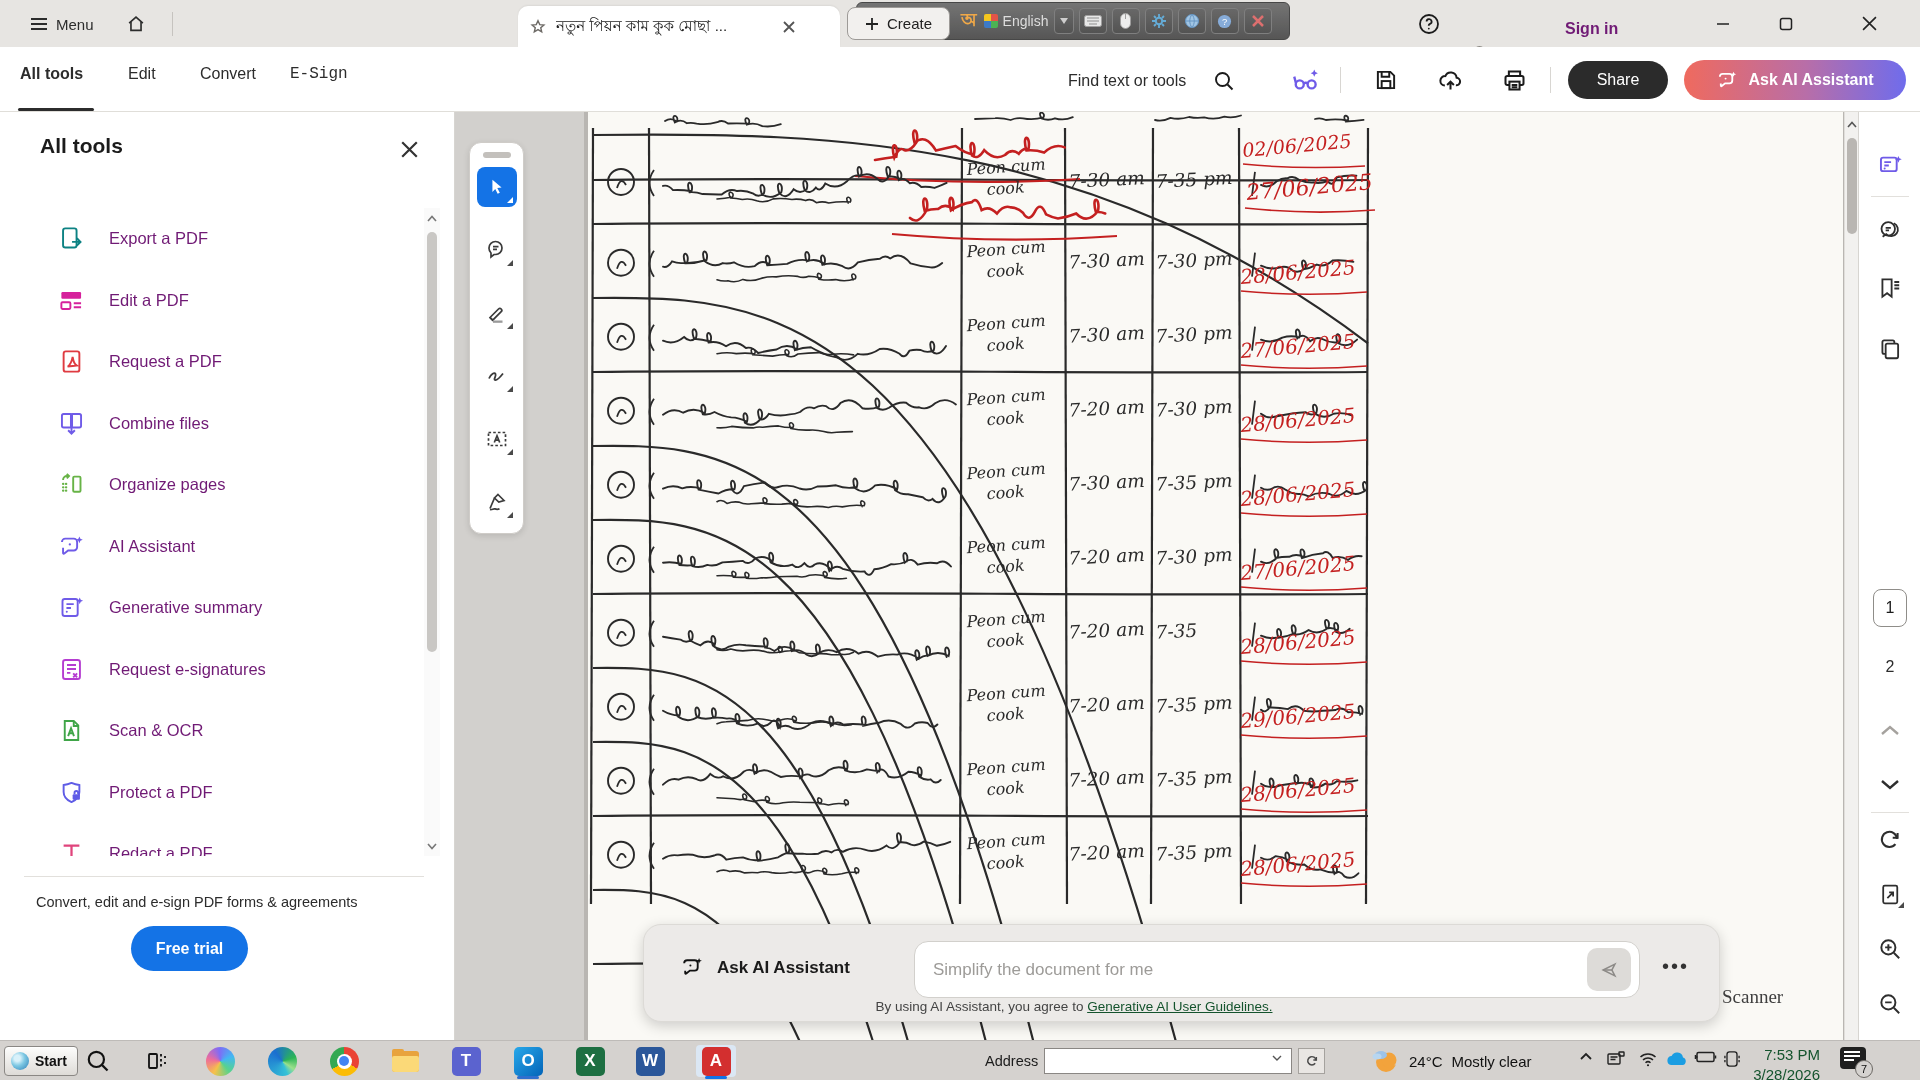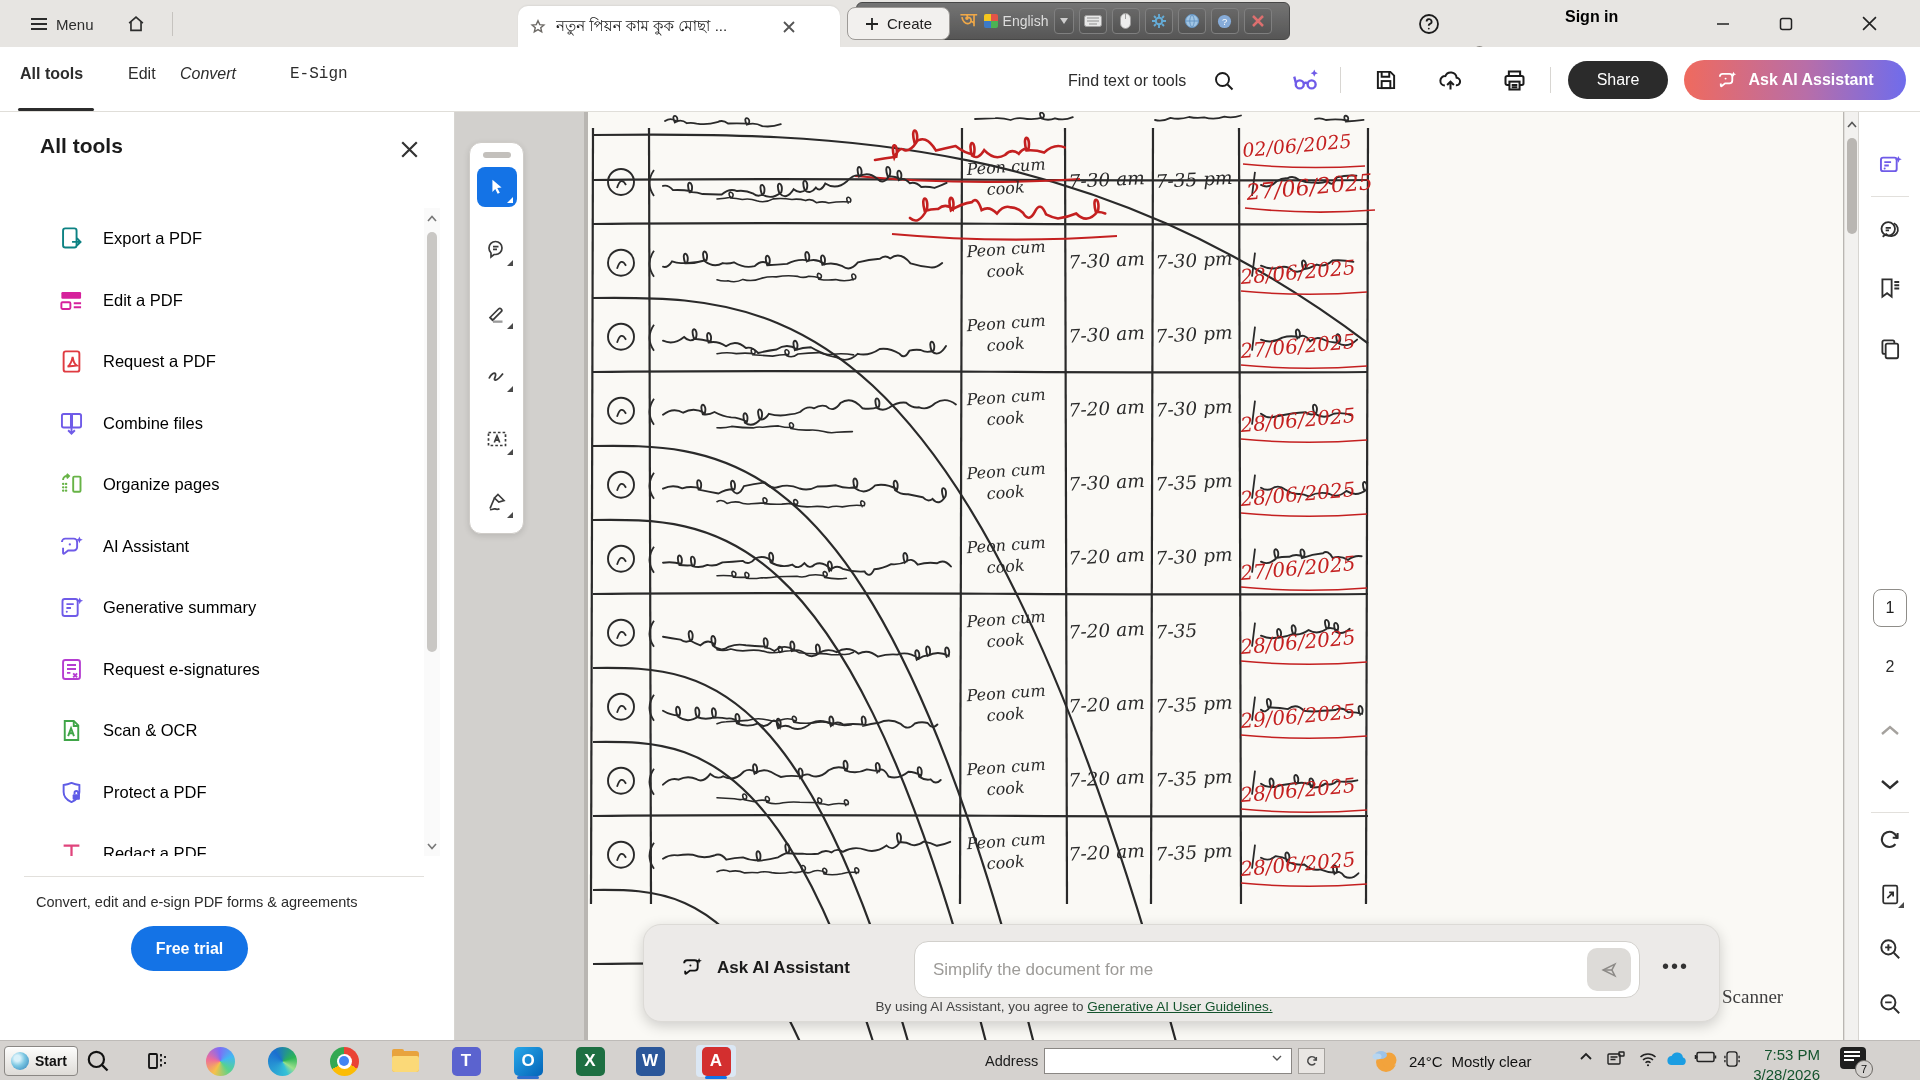--- a/index.html
+++ b/index.html
@@ -17,41 +17,41 @@
   #tab2 .ttl { width:218px; white-space:nowrap; overflow:hidden; text-overflow:ellipsis; color:#222; }
   #create-btn { left:847px; top:7px; width:103px; height:33px; background:#f2f0ee; border:1px solid #9d9a97; border-radius:8px; display:flex; align-items:center; justify-content:center; gap:8px; font-size:15px; color:#222; z-index:3; cursor:pointer; }
   #langbar { left:856px; top:2px; width:434px; height:38px; background:linear-gradient(#6b6b6b,#4a4a4a); border:1px solid #3a3a3a; border-radius:6px; z-index:2; opacity:.92; display:flex; align-items:center; padding-left:104px; gap:5px; }
   #langbar .lg-glyph { color:#f0a33c; font-size:18px; font-weight:bold; margin-right:2px; }
   .lg-flag { width:14px; height:14px; border-radius:2px; background:conic-gradient(#e4483b 0 25%, #3fae49 0 50%, #2f72c5 0 75%, #f6c40e 0); }
   #langbar .lg-lang { color:#ddd; font-size:14px; }
   .lg-btn { width:28px; height:26px; border:1px solid #777; border-radius:4px; background:linear-gradient(#5e5e5e,#474747); display:flex; align-items:center; justify-content:center; cursor:pointer; }
   #help-btn { left:1413px; top:9px; } #bell-btn { left:1463px; top:9px; } #grid-btn { left:1512px; top:9px; }
   .tb-icon-btn { width:32px; height:30px; display:flex; align-items:center; justify-content:center; border-radius:6px; cursor:pointer; position:relative; }
   #grid-btn .dot { position:absolute; right:3px; top:2px; width:9px; height:9px; border-radius:50%; background:#2c6bed; }
-  #signin { left:1565px; top:8px; height:30px; font-weight:bold; font-size:16px; color:#000000; display:flex; align-items:flex-start; cursor:pointer; }
+  #signin { left:1565px; top:8px; height:30px; font-weight:bold; font-size:16px; color:#701a75; display:flex; align-items:flex-end; cursor:pointer; }
   .winbtn { top:0; width:46px; height:47px; display:flex; align-items:center; justify-content:center; cursor:pointer; }
   #win-min { left:1700px; } #win-max { left:1763px; } #win-close { left:1846px; }
   
   #toolbar { left:0; top:47px; width:1920px; height:65px; background:#ffffff; border-bottom:1px solid #e0ded9; z-index:4; }
   .mtab { position:absolute; top:18px; font-size:16px; color:#2c2c2c; cursor:pointer; }
-  #mtab0 { left:20px; font-weight:bold; } #mtab1 { left:128px; } #mtab2 { left:180px;font-style:italic; } #mtab3 { left:290px;font-family:Liberation Mono, monospace; }
+  #mtab0 { left:20px; font-weight:bold; } #mtab1 { left:128px; } #mtab2 { left:200px; } #mtab3 { left:290px;font-family:Liberation Mono, monospace; }
   #mtab-underline { left:18px; top:61px; width:76px; height:3px; background:#2c2c2c; border-radius:2px; }
   #find-box { left:1068px; top:22px; display:flex; align-items:center; gap:26px; font-size:16px; color:#2c2c2c; cursor:pointer; }
   .tb2-btn { top:16px; width:36px; height:34px; display:flex; align-items:center; justify-content:center; border-radius:6px; cursor:pointer; }
   #btn-glasses { left:1288px; } #btn-save { left:1368px; } #btn-upload { left:1432px; } #btn-print { left:1496px; }
   .tb2-div { top:20px; width:1px; height:26px; background:#d8d6d2; }
   #share-btn { left:1568px; top:14px; width:100px; height:38px; background:#2b2b2b; color:#fff; border-radius:20px; display:flex; align-items:center; justify-content:center; font-size:16px; cursor:pointer; }
   #askai-btn { left:1684px; top:13px; width:222px; height:40px; border-radius:21px; background:linear-gradient(90deg,#ef6a5e,#b86ea8 55%,#6f6cec); color:#fff; display:flex; align-items:center; justify-content:center; gap:9px; font-size:16px; font-weight:bold; cursor:pointer; }
   
   #panel { left:0; top:112px; width:455px; height:928px; background:#fff; border-right:1px solid #d7d5d1; z-index:3; }
   #panel-title { left:40px; top:22px; font-size:21px; font-weight:bold; color:#1b1b1b; }
   #panel-close { left:394px; top:22px; width:30px; height:30px; display:flex; align-items:center; justify-content:center; border-radius:6px; cursor:pointer; }
   #items-wrap { left:0; top:96px; width:420px; height:648px; overflow:hidden; }
   .tool-item { display:flex; align-items:center; height:61.5px; padding-left:58px; gap:18px; cursor:pointer; }
-  .tool-item .lbl { font-size:16.5px; color:#000000; }
+  .tool-item .lbl { font-size:16.5px; color:#701a75;margin-left:6px; }
   .tool-item .ico { width:27px; height:27px; }
   #panel-scroll { left:424px; top:96px; width:16px; height:648px; background:#fafafa; }
   #panel-scroll .thumb { position:absolute; left:3px; top:24px; width:10px; height:420px; background:#c9c7c4; border-radius:5px; cursor:pointer; }
   .scroll-arrow { position:absolute; left:0; width:16px; height:16px; display:flex; align-items:center; justify-content:center; color:#888; cursor:pointer; }
   #panel-div { left:24px; top:764px; width:400px; height:1px; background:#e2e0dc; }
   #panel-footer { left:36px; top:782px; width:390px; font-size:14.5px; color:#2c2c2c; }
   #free-trial { left:131px; top:814px; width:117px; height:45px; background:#1473e6; color:#fff; border-radius:23px; display:flex; align-items:center; justify-content:center; font-size:16px; font-weight:bold; cursor:pointer; }
   
   #strip { left:469px; top:142px; width:55px; height:392px; background:#fff; border:1px solid #cfccc8; border-radius:12px; z-index:5; box-shadow:0 2px 6px rgba(0,0,0,.12); }
   #strip .handle { position:absolute; left:13px; top:9px; width:28px; height:6px; border-radius:3px; background:#c3c0bc; cursor:grab; }

